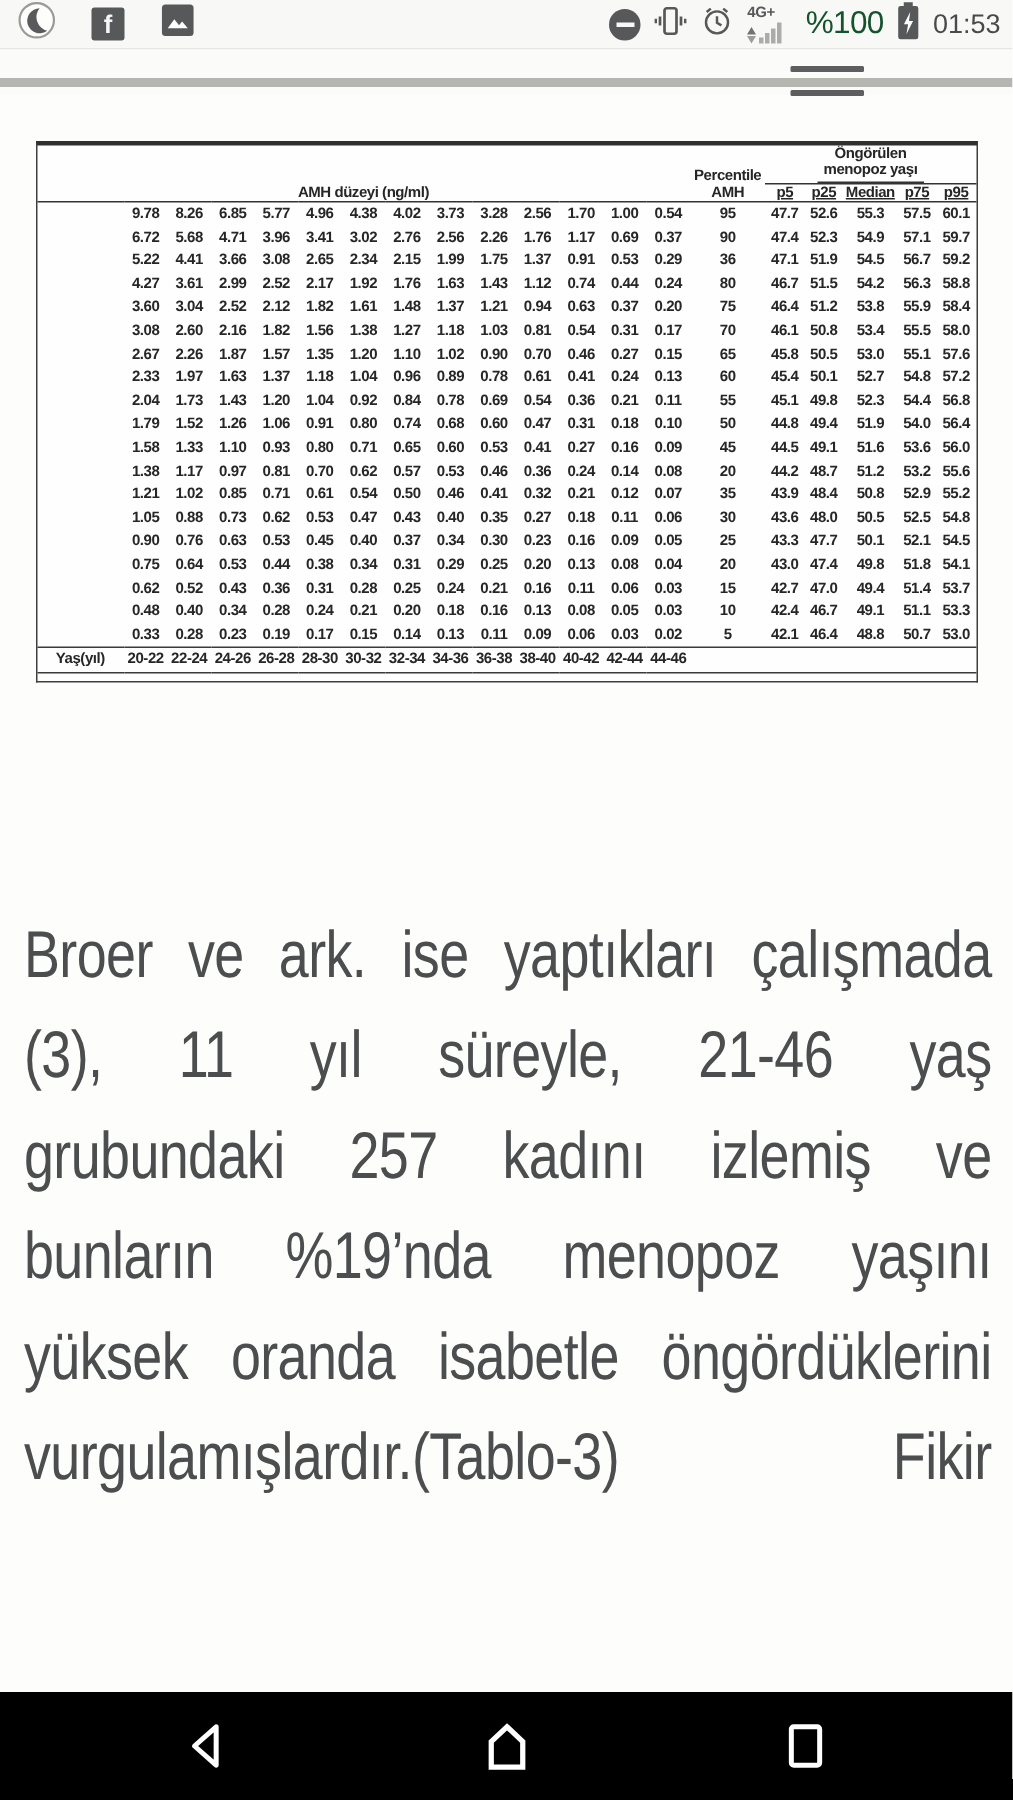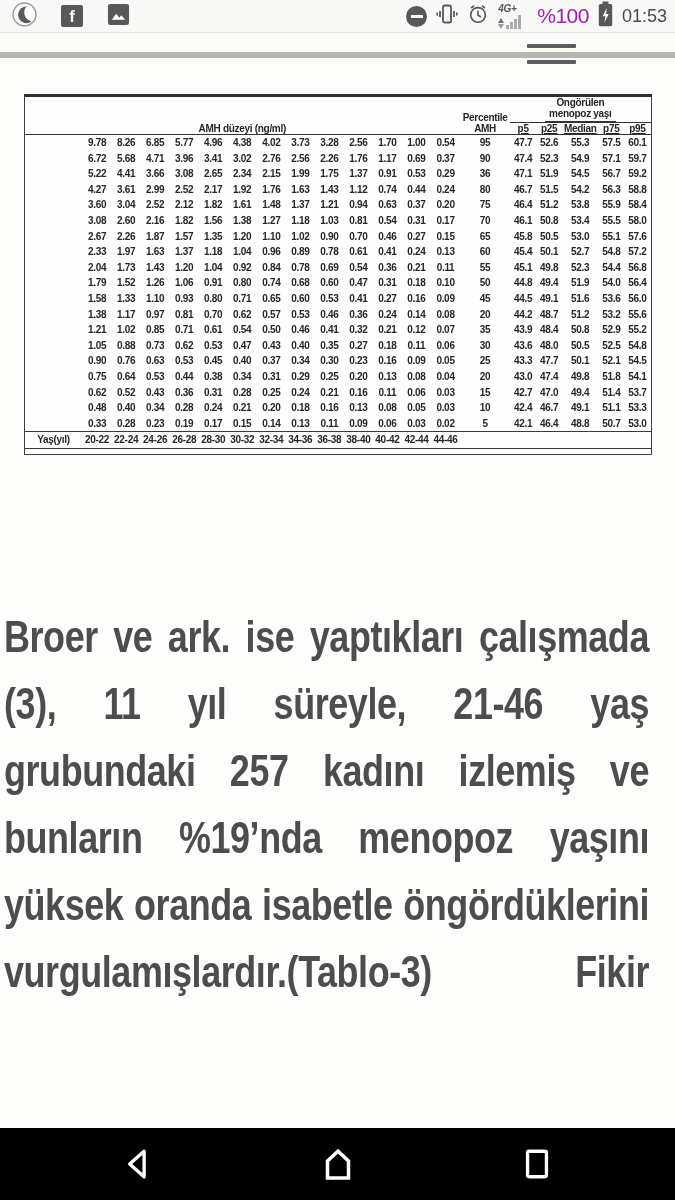--- a/index.html
+++ b/index.html
@@ -10,31 +10,31 @@
   
   .status-bar{height:32px;background:#f8f8f6;display:flex;align-items:center;
               padding:0 8px;flex:0 0 auto;border-bottom:1px solid #e6e6e2;}
   .sb-left{display:flex;align-items:center;gap:24px;padding-left:4px;}
   .sb-right{margin-left:auto;display:flex;align-items:center;gap:9px;}
   .fb-icon{width:22px;height:22px;background:#57585a;color:#f6f6f6;border-radius:2px;
            font-weight:bold;font-size:17px;display:flex;align-items:flex-end;justify-content:center;
            line-height:20px;}
   .dnd-icon{width:21px;height:21px;border-radius:50%;background:#57585a;position:relative;}
   .dnd-icon::after{content:"";position:absolute;left:4.5px;top:9px;width:12px;height:3px;background:#f8f8f6;}
-  .signal-block{display:flex;flex-direction:column;align-items:flex-start;width:30px;font-style:italic;}
+  .signal-block{display:flex;flex-direction:column;align-items:flex-start;width:30px;}
   .sig-label{font-size:10px;font-weight:bold;color:#57585a;line-height:10px;letter-spacing:-0.3px;}
   .sig-bottom{display:flex;align-items:flex-end;gap:2px;margin-top:1px;}
   .sig-arrows{display:flex;flex-direction:column;gap:1px;}
   .arrow-up{width:0;height:0;border-left:3.5px solid transparent;border-right:3.5px solid transparent;
             border-bottom:5px solid #727274;}
   .arrow-down{width:0;height:0;border-left:3.5px solid transparent;border-right:3.5px solid transparent;
               border-top:5px solid #9c9c9e;}
   .sig-bars{display:flex;align-items:flex-end;gap:1px;}
   .sig-bars i{display:block;width:3px;background:#ababab;}
-  .pct-text{font-size:21px;color:#a21caf;letter-spacing:-0.5px;}
+  .pct-text{font-size:21px;color:#14532d;letter-spacing:-0.5px;}
   .time-text{font-size:18px;color:#4a4a4c;letter-spacing:0;}
 
   
   .gap-zone{height:30px;position:relative;background:#fbfbfa;flex:0 0 auto;}
   .page-band{position:absolute;left:0;right:0;top:19px;height:6px;background:#b6b6b1;}
   .scroll-bar-1,.scroll-bar-2{position:absolute;left:527px;width:49px;height:4px;background:#5e5e61;border-radius:1px;}
   .scroll-bar-1{top:11px;}
   .scroll-bar-2{top:27px;}
 
   
@@ -51,21 +51,21 @@
   td.meno-head{vertical-align:top;padding-top:4px;line-height:11px;}
   td.meno-head .meno-line2{display:inline-block;border-bottom:1px solid #333;padding:0 4px 2px 4px;text-align:center;}
   td.subh{vertical-align:bottom;padding-bottom:3px;text-decoration:underline;}
   table.amh tbody td{line-height:15.6px;}
   td.lbl{text-align:left;padding-left:2px;}
   tr.age-row td{border-top:1.2px solid #3a3a3a;border-bottom:1.2px solid #3a3a3a;line-height:16px;}
 
   .caption{width:651px;margin:21px auto 0 auto;font-size:19px;line-height:26px;color:#141414;
            font-family:"DejaVu Sans",sans-serif;letter-spacing:-0.2px;word-spacing:1px;}
 
-  .paragraph{margin-top:157px;padding-left:4px;font-weight:bold;}
+  .paragraph{margin-top:157px;padding-left:16px;}
   .para-line{width:790px;transform:scaleX(0.8165);transform-origin:0 50%;
              display:flex;justify-content:space-between;align-items:baseline;
              height:67px;font-size:44px;color:#4b4d4f;letter-spacing:-0.5px;
              font-family:"Liberation Sans",sans-serif;}
 
   
   .nav-bar{height:72px;background:#000;flex:0 0 auto;display:flex;align-items:center;
            justify-content:space-between;padding:0 118px;}
   .nav-bar svg{display:block;}
 </style>

